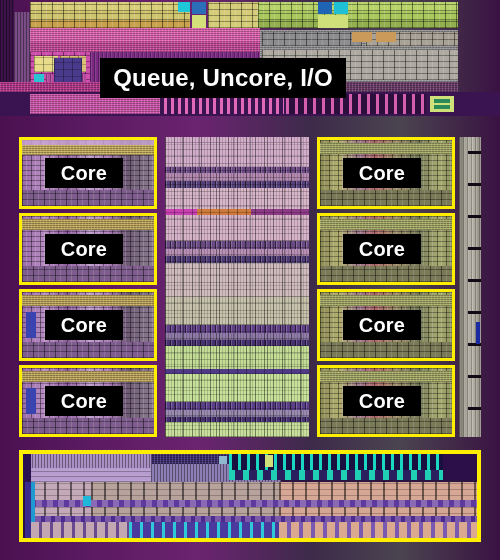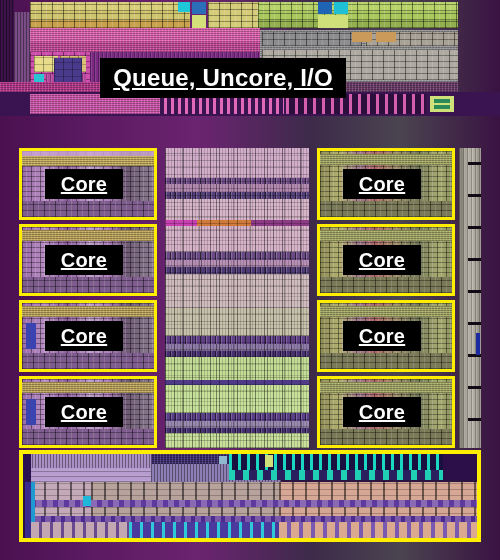--- a/index.html
+++ b/index.html
@@ -69,21 +69,21 @@
   #uncore{
     left:19px;top:18px;width:462px;height:124px;
     box-sizing:border-box;border:4px solid #ffee00;
     background:#3a0f46;
   }
   #uncore-inner{position:absolute;left:0;top:0;right:0;bottom:0;overflow:hidden;}
 
   .u-band{position:absolute;}
 
   
-  #mid{position:absolute;left:19px;top:148px;width:462px;height:300px;}
+  #mid{position:absolute;left:19px;top:137px;width:462px;height:300px;}
 
   .core-col{position:absolute;top:0;width:138px;height:300px;}
   #core-col-left{left:0;}
   #core-col-right{left:298px;}
 
   .core{
     position:absolute;left:0;width:138px;height:72px;
     box-sizing:border-box;border:3px solid #ffee00;
     overflow:hidden;background:#6b3a72;
   }
@@ -172,21 +172,20 @@
     position:absolute;
     background:#000;
     color:#fff;
     font-weight:bold;
     letter-spacing:.2px;
     display:flex;align-items:center;justify-content:center;
     text-align:center;
     line-height:1.12;
     white-space:pre-line;
     z-index:40;
-    text-decoration:underline;
   }
   #label-uncore{
     left:100px;top:58px;width:246px;height:40px;font-size:24px;
   }
   .label-core{
     width:78px;height:30px;font-size:20px;
     z-index:40;
   }
 </style>
 </head>

